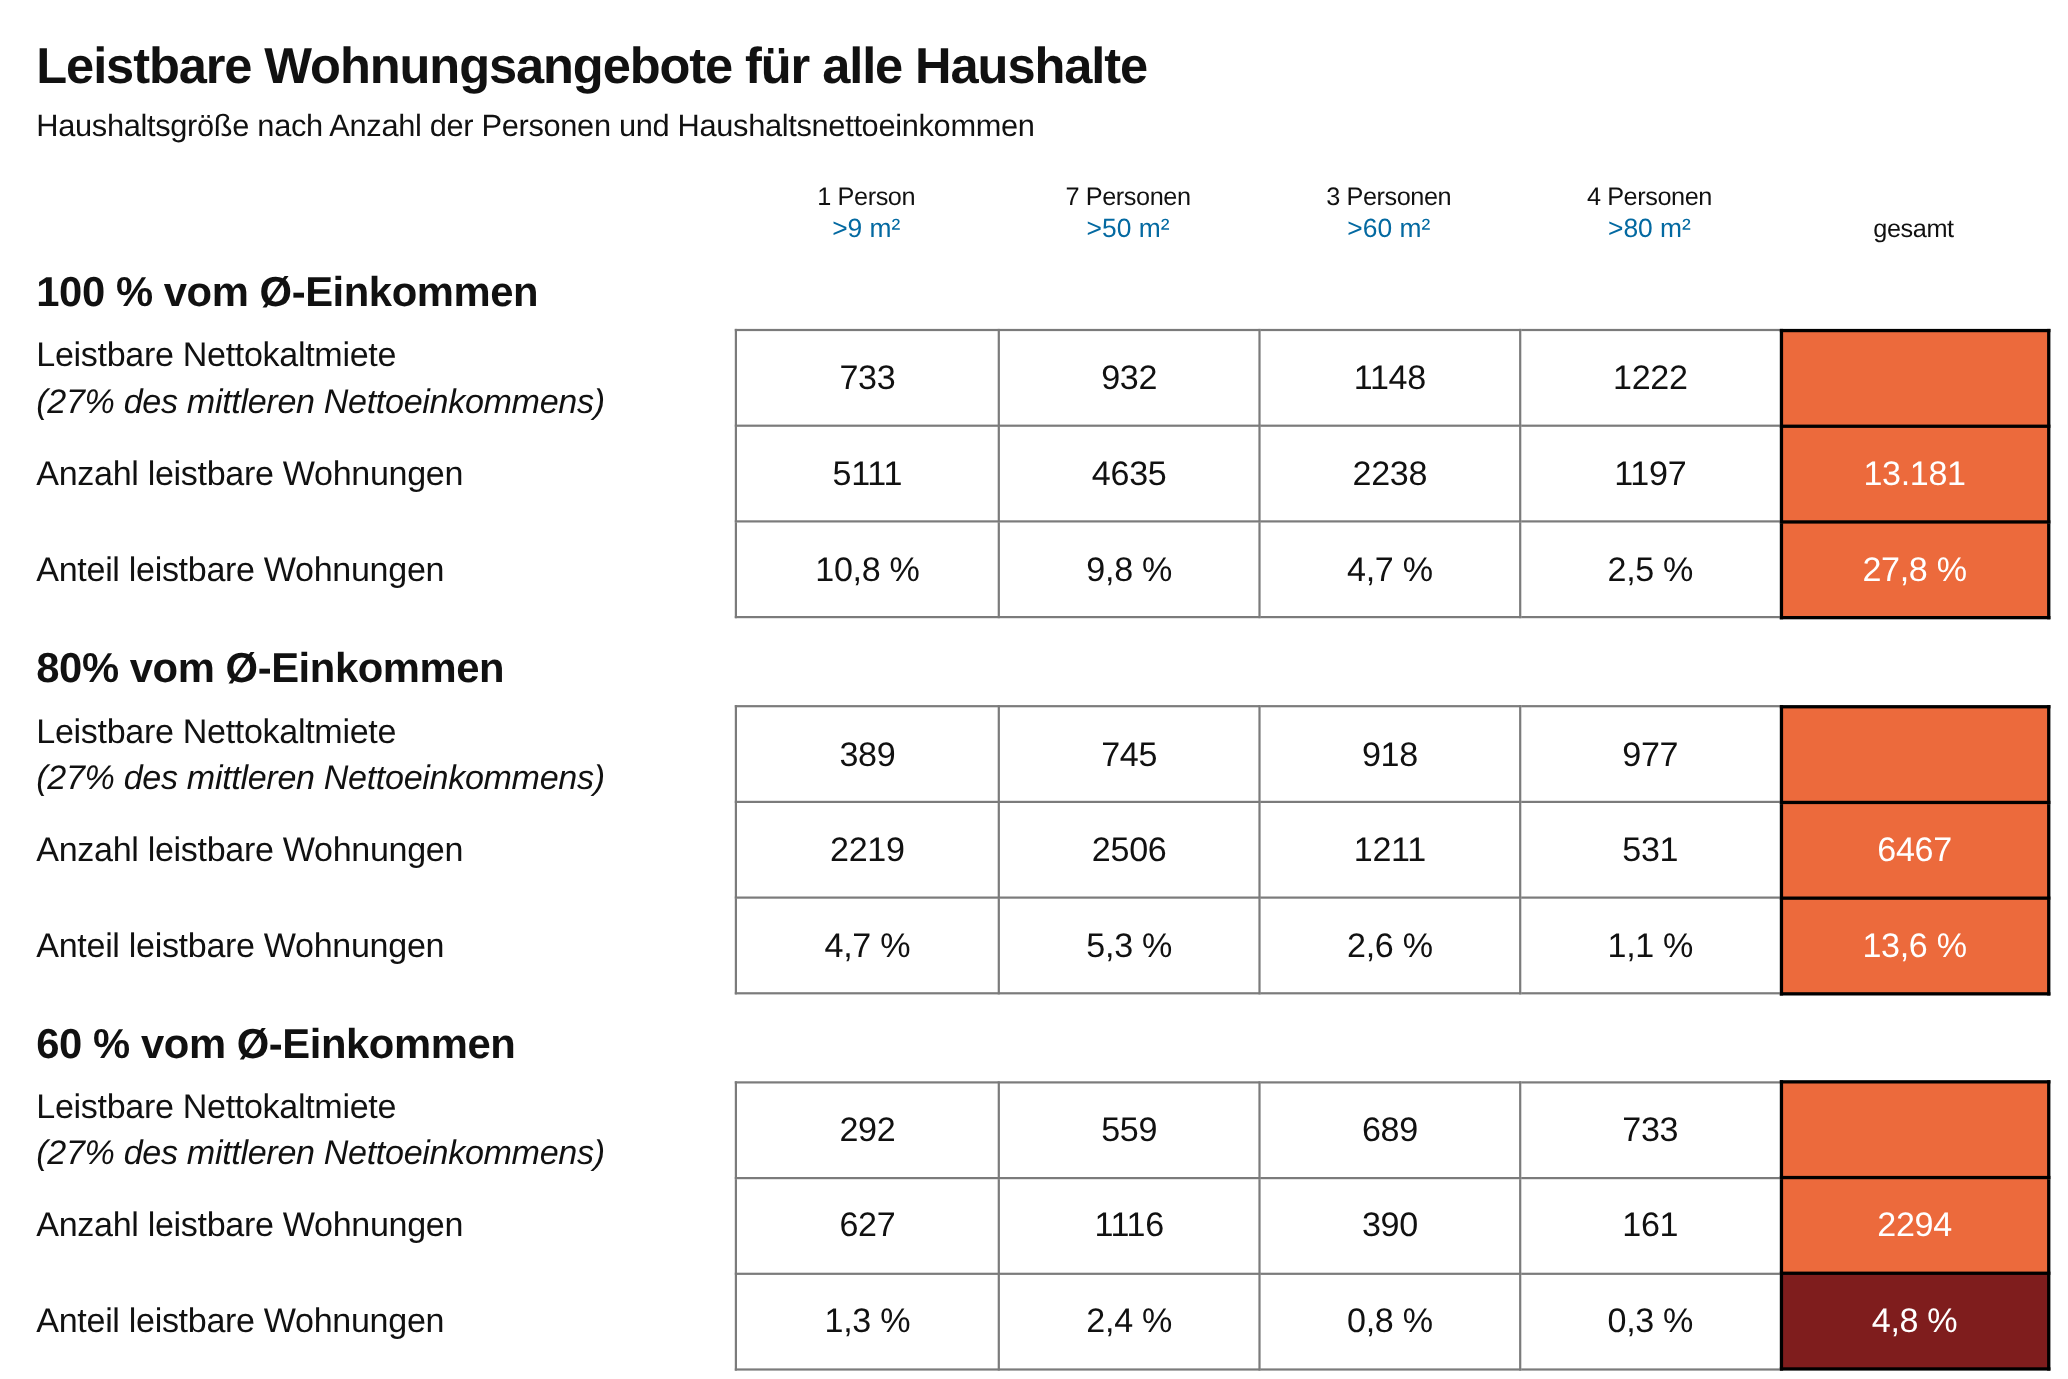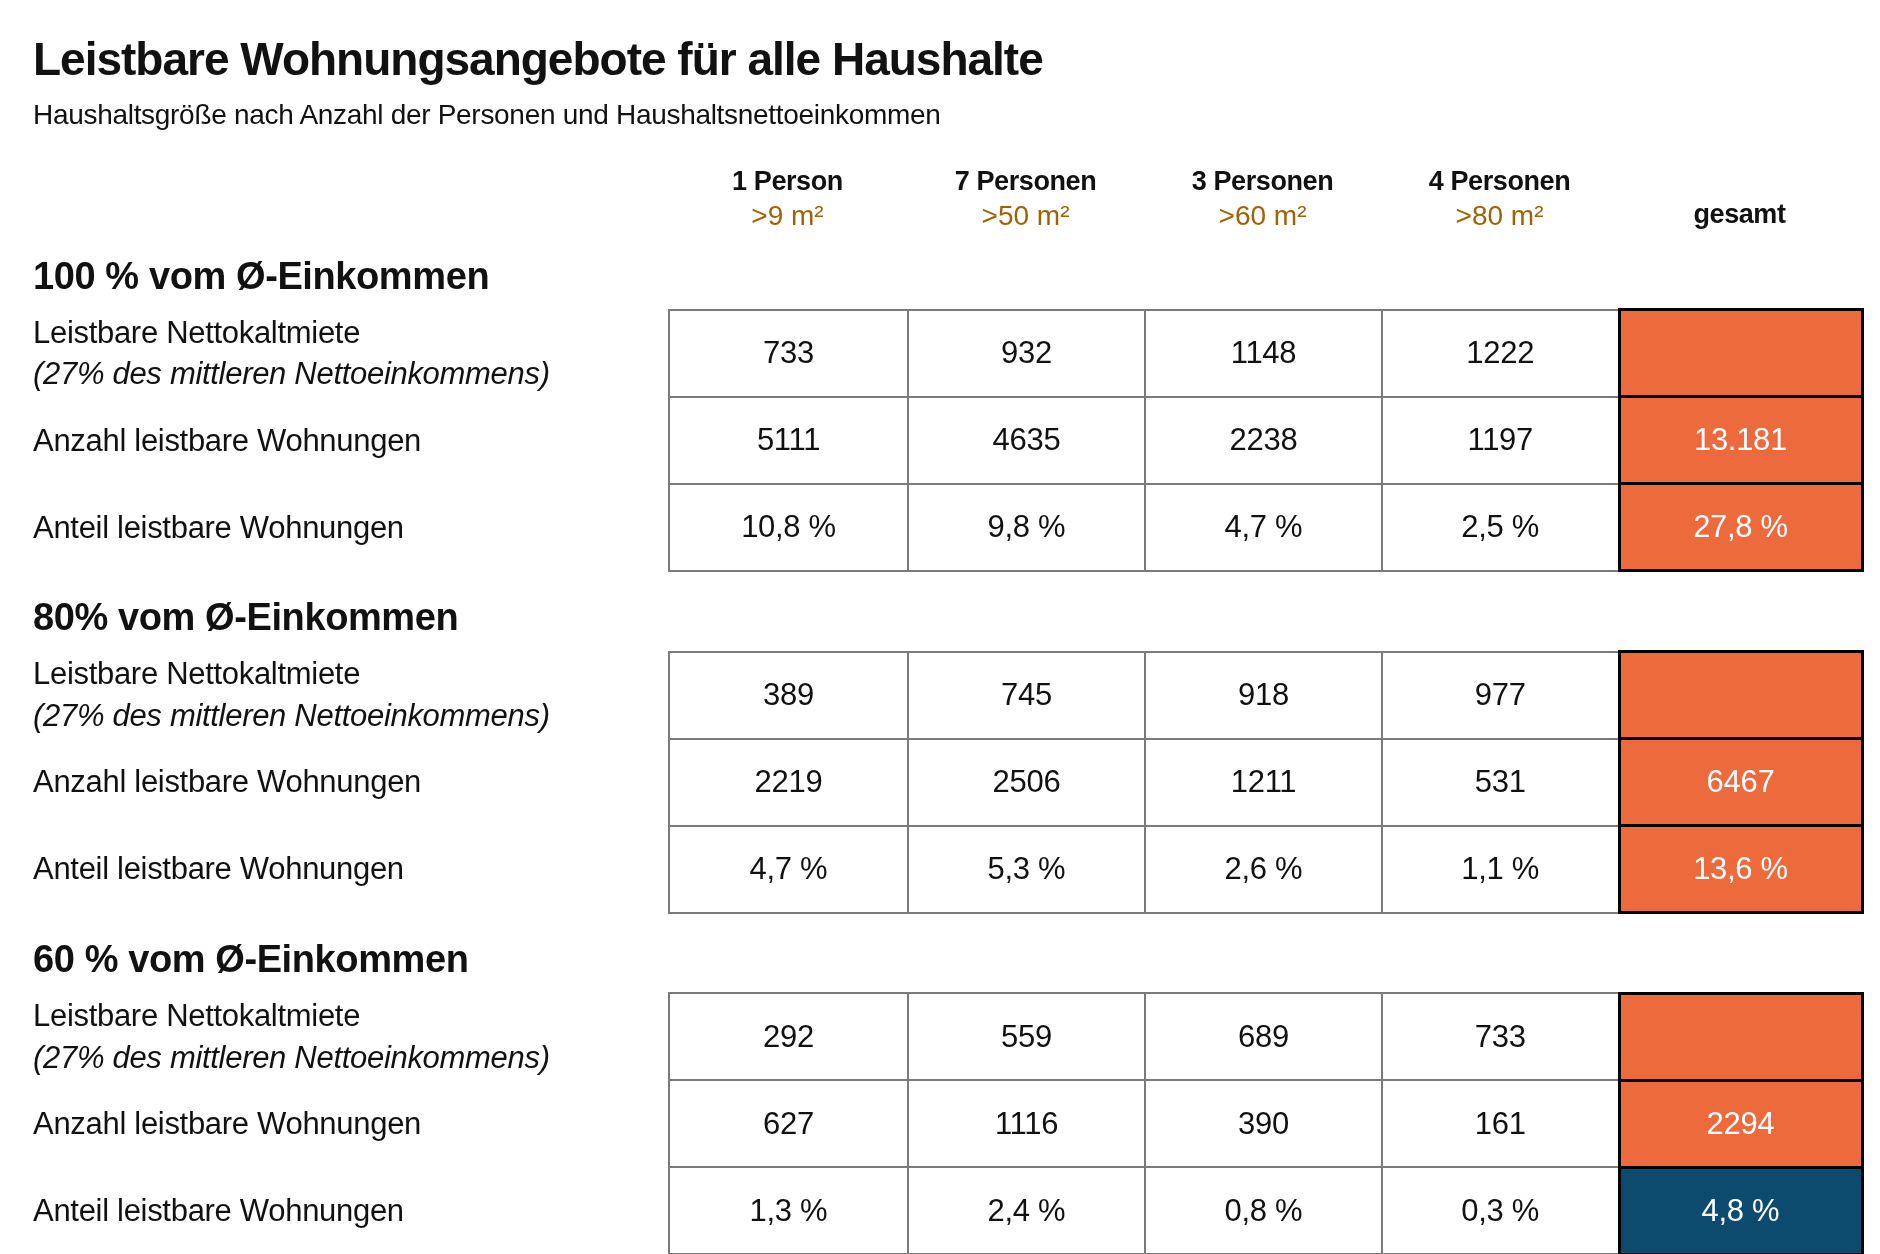--- a/index.html
+++ b/index.html
@@ -14,22 +14,22 @@
     margin:0 0 14px 0;line-height:1.1;
   }
   .subtitle{
     font-size:28px;font-weight:normal;letter-spacing:-0.3px;
     margin:0 0 34px 0;line-height:1.15;
   }
   .col-headers{display:flex;align-items:flex-end;}
   .col-spacer{width:635px;flex:none;}
   .col-head{flex:none;text-align:center;}
   .w1{width:239px}.w2{width:237px}.w3{width:237px}.w4{width:237px}.w5{width:243px}
-  .col-head .c-label{display:block;font-size:27px;font-weight:bold;letter-spacing:-0.4px;line-height:1.2;}
-  .col-head .c-size{display:block;font-size:28px;color:#a16207;line-height:1.2;margin-top:2px;}
+  .col-head .c-label{display:block;font-size:23px;font-weight:normal;letter-spacing:-0.4px;line-height:1.2;}
+  .col-head .c-size{display:block;font-size:24px;color:#0369a1;line-height:1.2;margin-top:2px;}
   .section-heading{
     font-size:38px;font-weight:bold;letter-spacing:-0.4px;
     margin:24px 0 10px 0;line-height:1.15;
   }
   .section-heading.first{margin-top:22px;}
   table.data{
     border-collapse:collapse;table-layout:fixed;
     margin:0;
   }
   table.data td{
@@ -203,16 +203,16 @@
     <td class="total" style="background: rgb(236, 106, 60);">2294</td>
   </tr>
   <tr>
     <td class="row-label">
       <span>Anteil leistbare Wohnungen</span>
     </td>
     <td class="val">1,3 %</td>
     <td class="val">2,4 %</td>
     <td class="val">0,8 %</td>
     <td class="val">0,3 %</td>
-    <td class="total" style="background: #0c4a6e;">4,8 %</td>
+    <td class="total" style="background: #7f1d1d;">4,8 %</td>
   </tr>
 </tbody>
   </table>
 
 </body></html>

